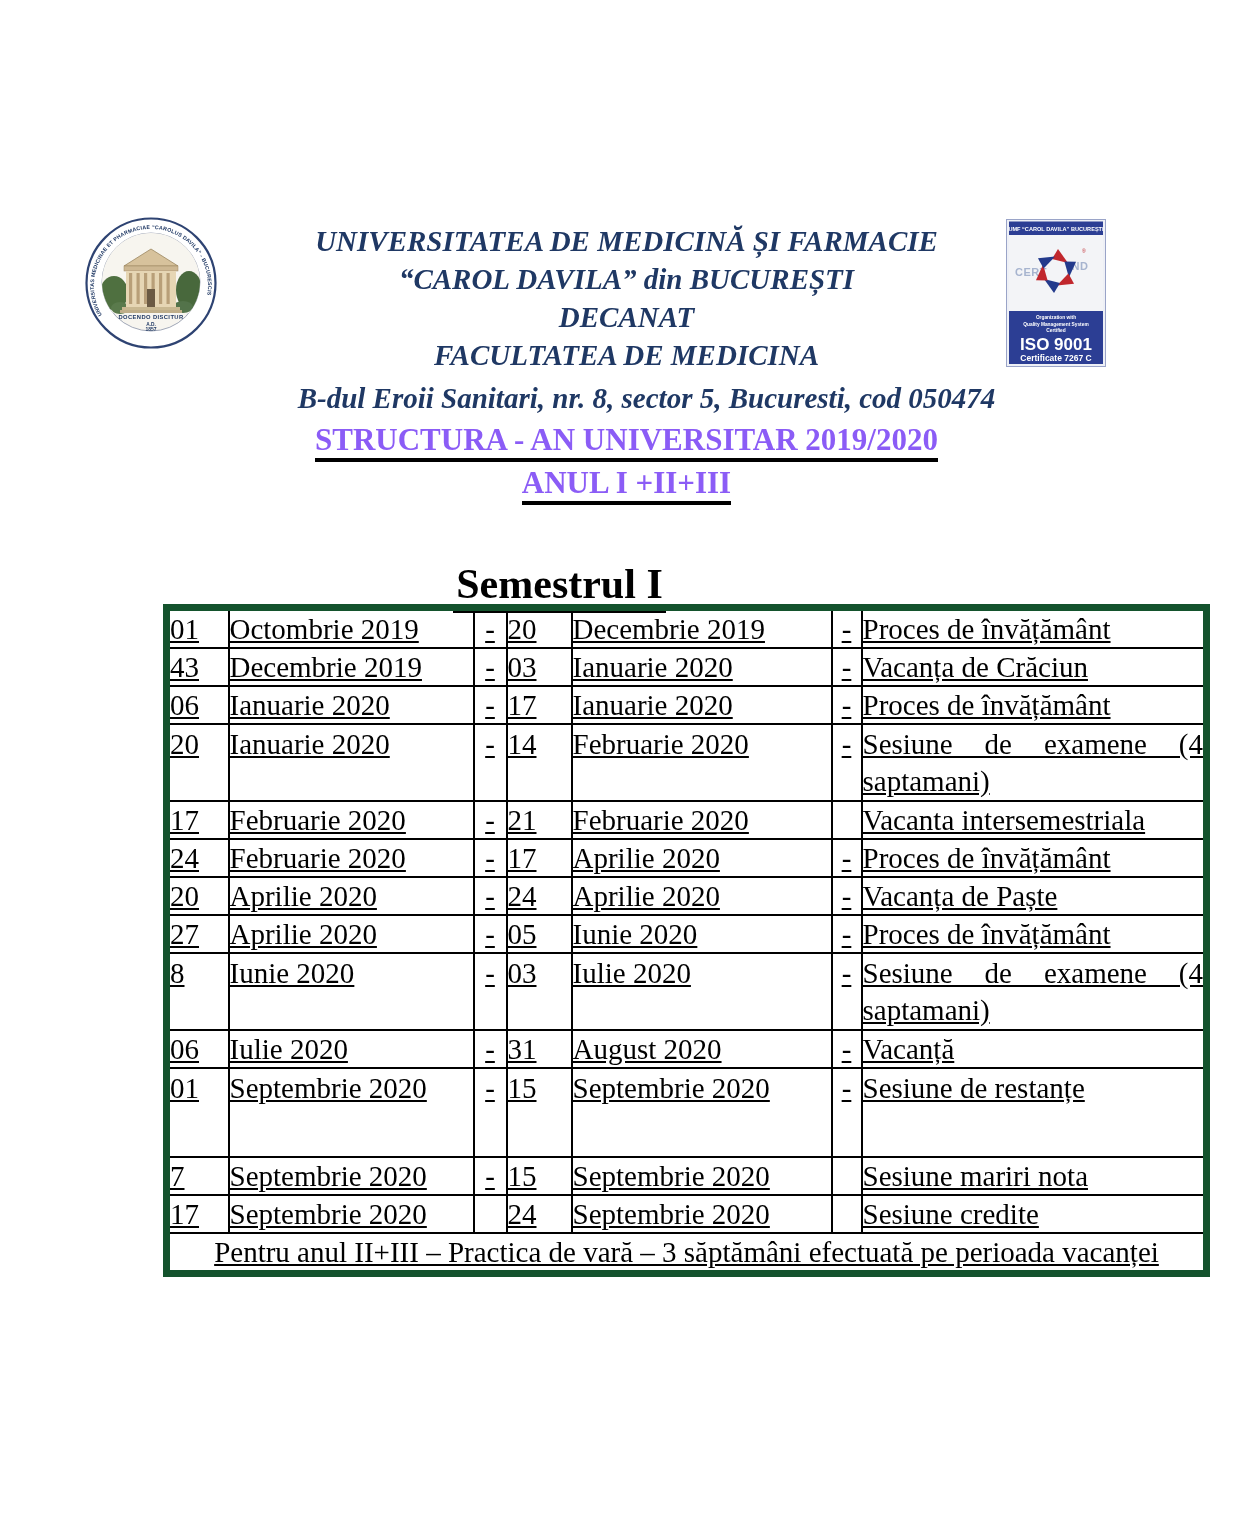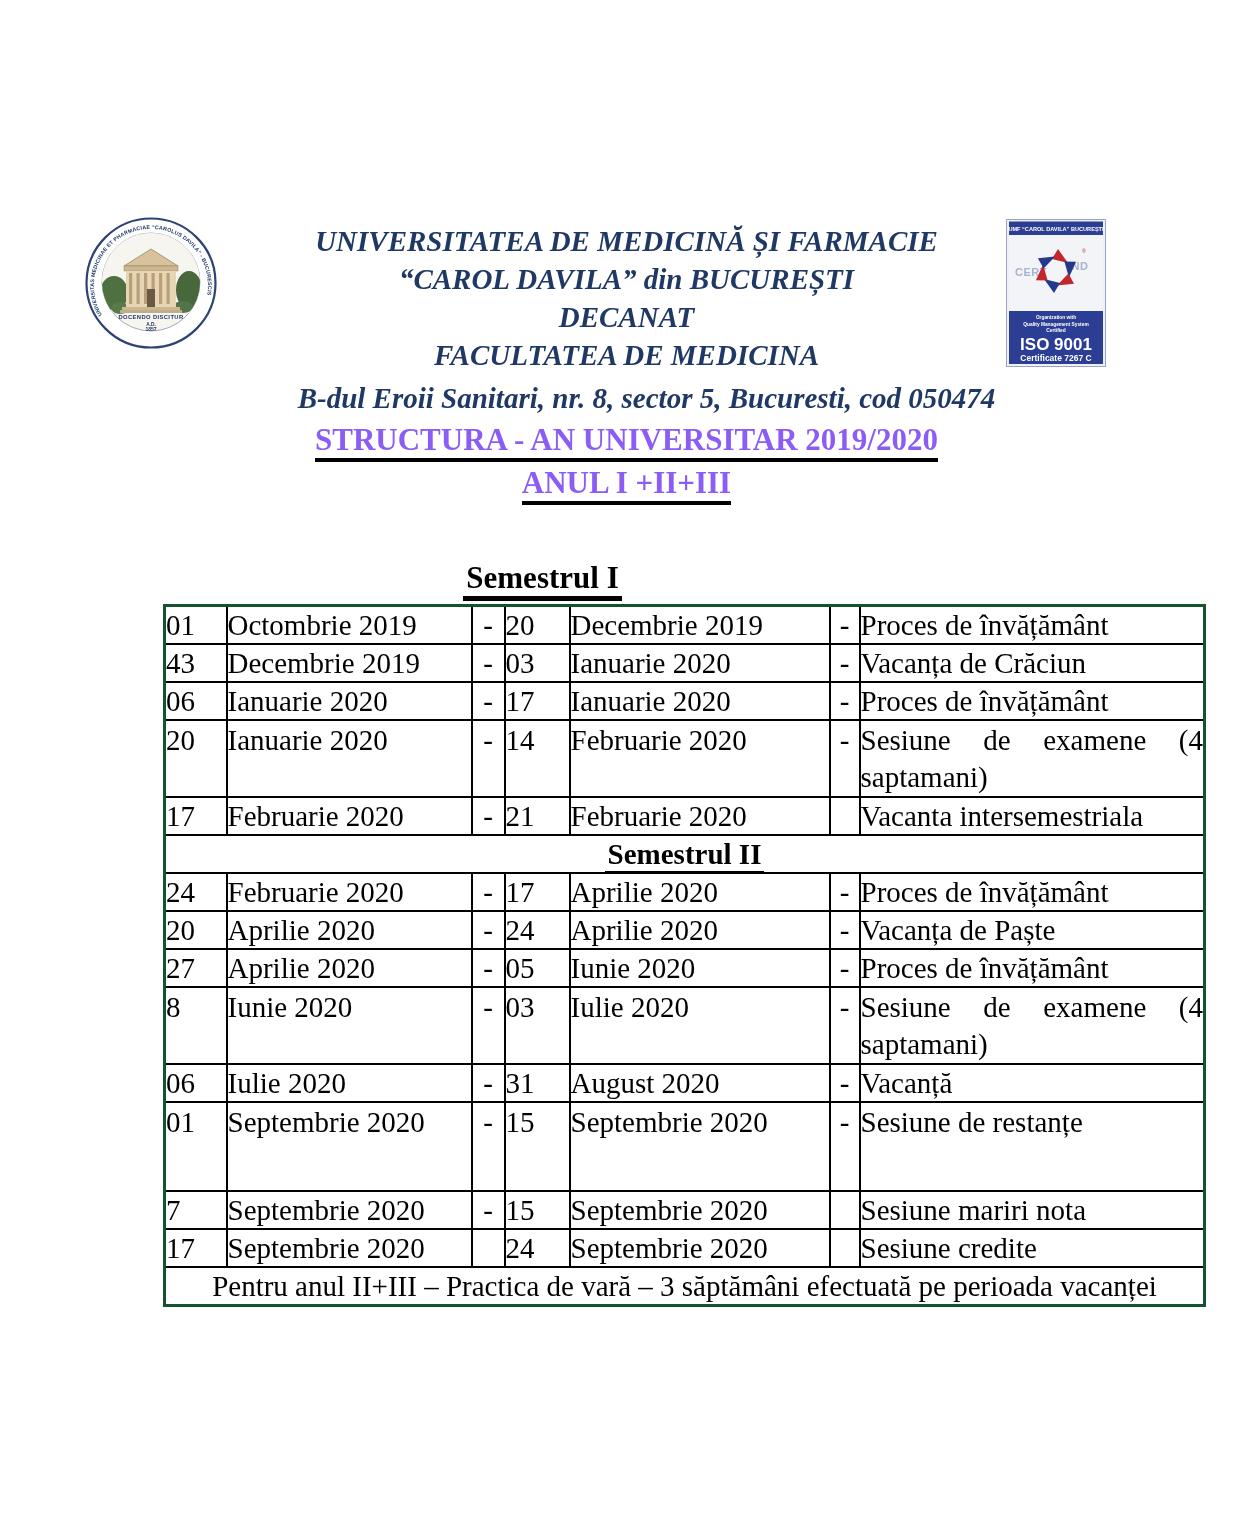--- a/index.html
+++ b/index.html
@@ -16,25 +16,25 @@
   .utitle{border-bottom:4px solid #000;padding-bottom:1px;}
   
   .seal{position:absolute;left:84px;top:216px;}
   .seal text{font-family:"Liberation Sans", sans-serif;}
   
   .certind{position:absolute;left:1006px;top:219px;}
   .certind text{font-family:"Liberation Sans", sans-serif;}
   .pw-r{fill:#c1272d;} .pw-b{fill:#233a8c;}
   
   .sem1head{position:absolute;top:560px;left:0;width:1085px;text-align:center;
-    font-weight:bold;font-size:31px;color:#000;}
+    font-weight:bold;font-size:42px;color:#000;padding-left:17px;}
   .usem{border-bottom:5px solid #000;padding:0 3px 1px 3px;}
   
   table.cal{position:absolute;left:163px;top:604px;width:1040px;
-    border-collapse:collapse;table-layout:fixed;border:3px solid #14532d;}
+    border-collapse:collapse;table-layout:fixed;border:7px solid #14532d;text-decoration:underline;}
   table.cal td{border:2px solid #000;font-size:29px;line-height:35px;color:#000;
     vertical-align:middle;overflow:hidden;height:36px;padding:0;}
   .c-day{padding-left:8px;}
   .c-month{padding-left:11px;}
   .c-desc{padding-left:10px;padding-right:8px;}
   .c-dash{text-align:center;}
   tr.tall td{height:74px;vertical-align:top;line-height:37px;padding-top:1px;}
   tr.tall .c-desc{text-align:justify;}
   tr.xtall td{height:85px;vertical-align:top;padding-top:2px;}
   .c-semheading{height:86px;vertical-align:top;text-align:center;
@@ -170,23 +170,20 @@
       </tr>
       <tr class="">
         <td class="c-day">17</td>
         <td class="c-month">Februarie 2020</td>
         <td class="c-dash">-</td>
         <td class="c-day">21</td>
         <td class="c-month">Februarie 2020</td>
         <td class="c-dash"></td>
         <td class="c-desc">Vacanta intersemestriala</td>
       </tr>
-      <tr>
-        <td colspan="7" class="c-semheading"><span class="usem">Semestrul II</span></td>
-      </tr>
       <tr class="">
         <td class="c-day">24</td>
         <td class="c-month">Februarie 2020</td>
         <td class="c-dash">-</td>
         <td class="c-day">17</td>
         <td class="c-month">Aprilie 2020</td>
         <td class="c-dash">-</td>
         <td class="c-desc">Proces de învățământ</td>
       </tr>
       <tr class="">

